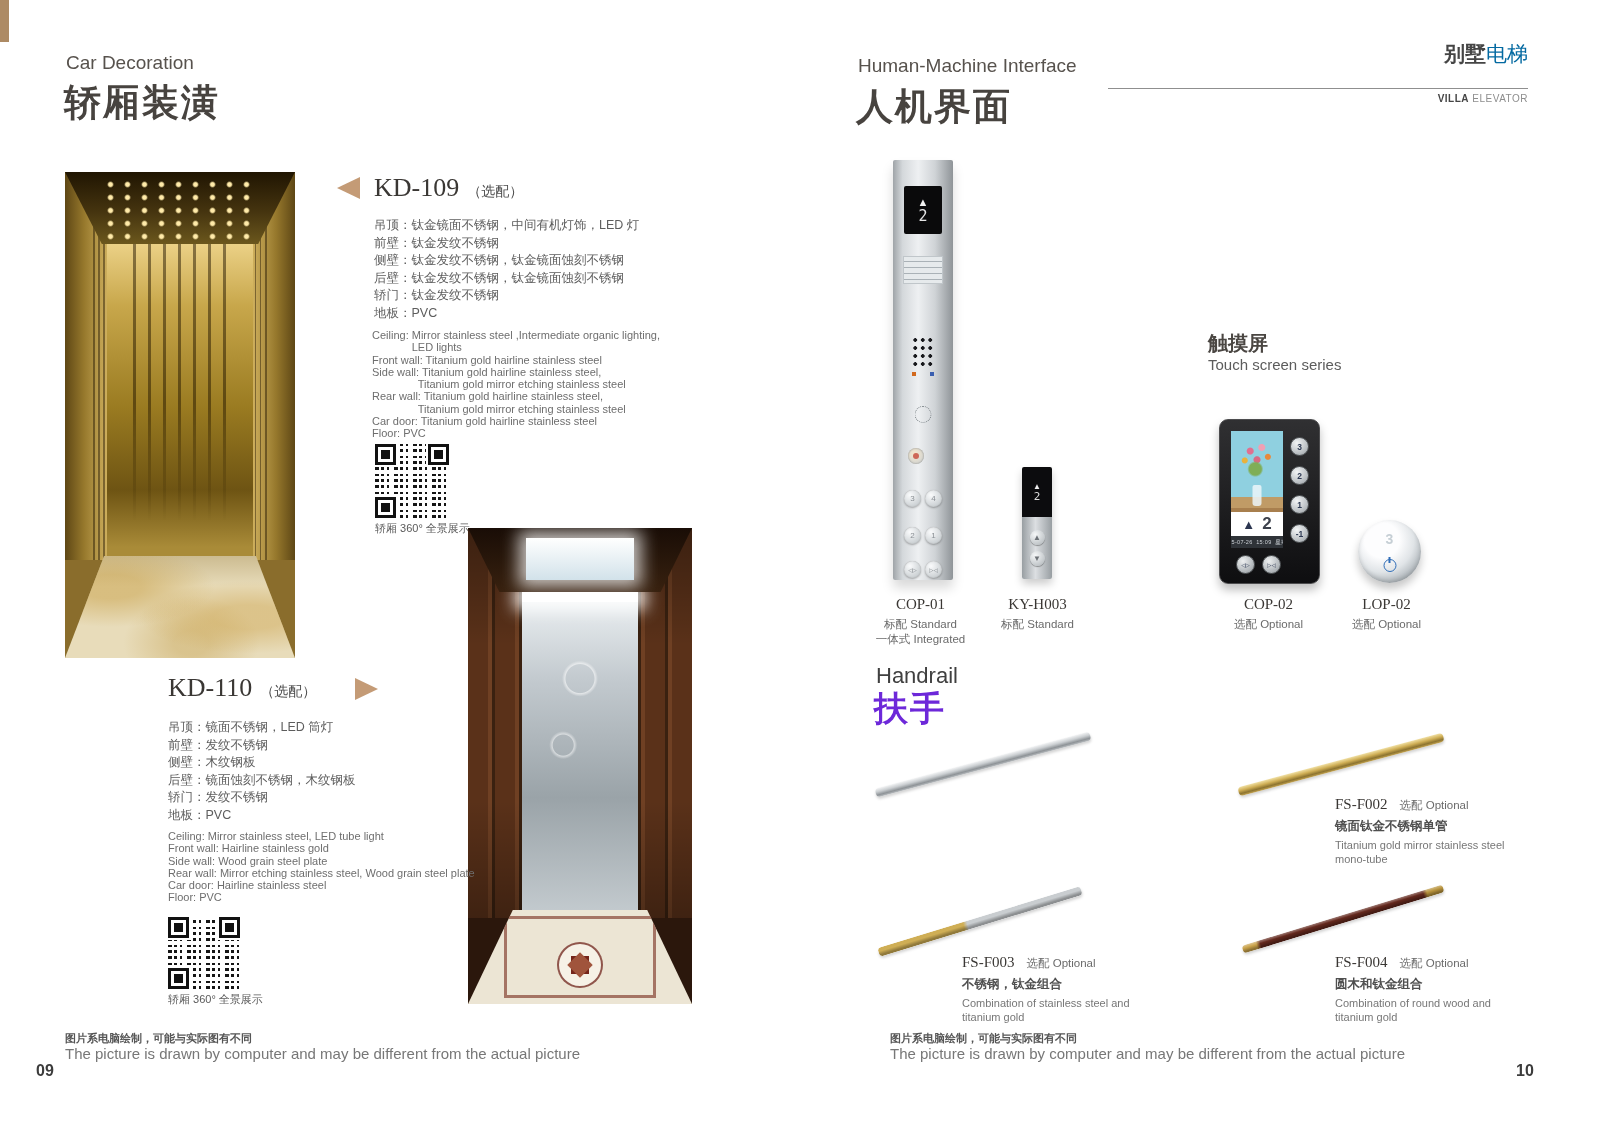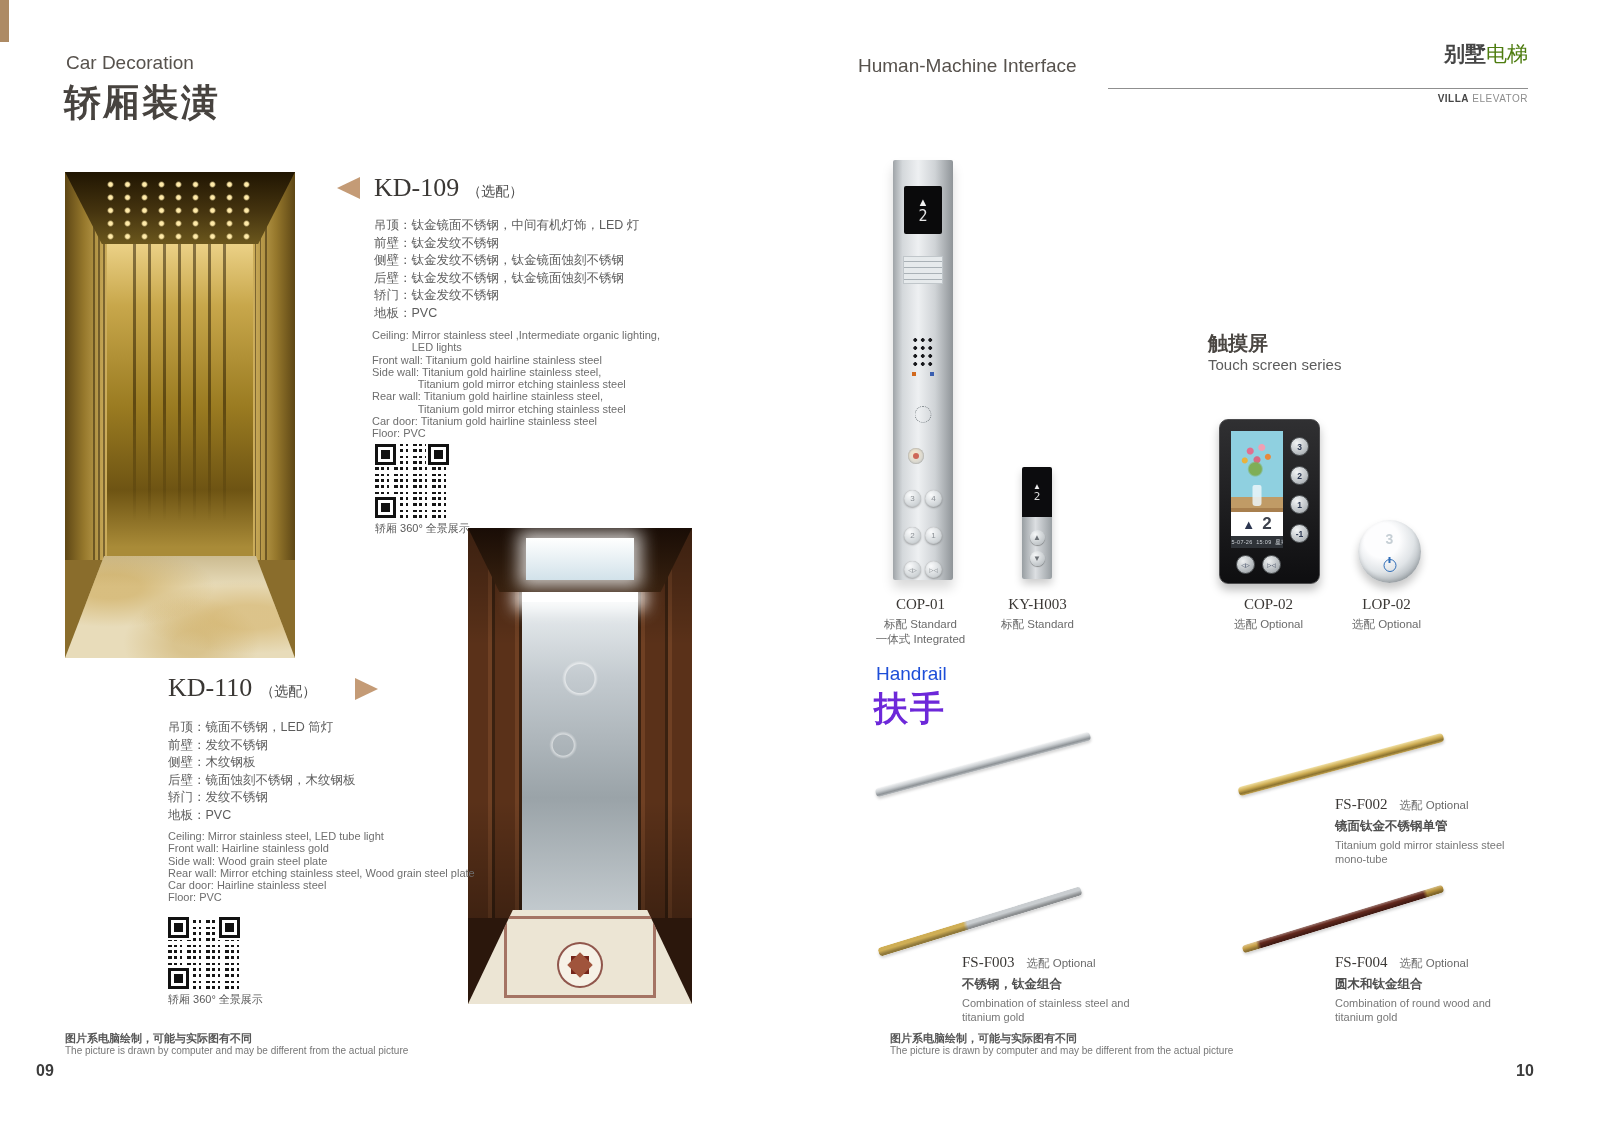--- a/index.html
+++ b/index.html
@@ -12,21 +12,21 @@
   .title-zh{font-size:37px;font-weight:bold;color:#47433f;letter-spacing:2px;}
   .model-row{white-space:nowrap;}
   .model{font-family:"Liberation Serif",serif;font-size:26px;color:#3a3734;}
   .model-sm{font-family:"Liberation Serif",serif;font-size:15px;color:#3a3734;}
   .opt{font-size:14px;color:#4c4c4c;margin-left:8px;}
   .tag-sm{font-size:11.5px;color:#6b6b6b;margin-left:12px;}
   .specs-zh div{font-size:12.5px;line-height:17.5px;color:#5d5d5d;}
   .specs-en div{font-size:11px;line-height:12.3px;color:#6e6e6e;white-space:pre;}
   .qr-cap{font-size:11px;color:#5a5a5a;}
   .foot-zh{font-size:11px;font-weight:bold;color:#555;}
-  .foot-en{font-size:10px;color:#777;}
+  .foot-en{font-size:15px;color:#777;}
   .pageno{font-size:16px;font-weight:bold;color:#3c3c3c;}
   .panel-label{text-align:center;width:125px;}
   .panel-label .tags{font-size:11.5px;color:#6b6b6b;line-height:15px;margin-top:4px;}
   .hr-zh{font-size:12.5px;color:#4f4f4f;font-weight:bold;margin-top:5px;}
   .hr-en{font-size:11px;color:#777;line-height:13.5px;margin-top:4px;}
 
   .tri-l{width:0;height:0;border-top:11px solid transparent;border-bottom:11px solid transparent;border-right:23px solid #c49b76;}
   .tri-r{width:0;height:0;border-top:11px solid transparent;border-bottom:11px solid transparent;border-left:23px solid #c49b76;}
   .corner-strip{left:0;top:0;width:9px;height:42px;background:#ad8a64;}
   .hrule{height:1px;background:#8f8f8f;}
@@ -261,23 +261,24 @@
     <div class="f tr"></div>
     <div class="f bl"></div>
   </div>
   <div class="abs qr-cap" style="left:168px;top:992px;">轿厢 360° 全景展示</div>
 
   <div class="abs foot-zh" style="left:65px;top:1031px;">图片系电脑绘制，可能与实际图有不同</div>
   <div class="abs foot-en" style="left:65px;top:1045px;">The picture is drawn by computer and may be different from the actual picture</div>
   <div class="abs pageno" style="left:36px;top:1062px;">09</div>
 
   <div class="abs sub-en" style="left:858px;top:55px;">Human-Machine Interface</div>
+  <div class="abs title-zh" style="left:856px;top:82px;">人机界面</div>
 
   <div class="abs" style="left:1108px;top:40px;width:420px;text-align:right;font-size:21px;">
-    <span style="font-weight:bold;color:#454545;">别墅</span><span style="color:#4d7c0f;">电梯</span>
+    <span style="font-weight:bold;color:#454545;">别墅</span><span style="color:#0369a1;">电梯</span>
   </div>
   <div class="abs hrule" style="left:1108px;top:88px;width:420px;"></div>
   <div class="abs" style="left:1108px;top:93px;width:420px;text-align:right;font-size:10px;letter-spacing:.5px;">
     <span style="font-weight:bold;color:#454545;">VILLA</span><span style="color:#8d8d8d;"> ELEVATOR</span>
   </div>
 
   <div class="abs cop01">
     <div class="disp">
       <span class="arr">▲</span>
       <span class="num">2</span>
@@ -352,21 +353,21 @@
       <div>选配 Optional</div>
     </div>
   </div>
   <div class="abs panel-label" style="left:1324px;top:596px;">
     <div class="model-sm">LOP-02</div>
     <div class="tags">
       <div>选配 Optional</div>
     </div>
   </div>
 
-  <div class="abs" style="left:876px;top:663px;font-size:19px;color:#1d4ed8;">Handrail</div>
+  <div class="abs" style="left:876px;top:663px;font-size:22px;color:#404040;">Handrail</div>
   <div class="abs" style="left:874px;top:686px;font-size:34px;font-weight:bold;color:#6d28d9;letter-spacing:2px;">扶手</div>
 
   <div class="abs tube silver" style="left:872px;top:760px;width:222px;"></div>
   <div class="abs tube gold" style="left:1235px;top:760px;width:212px;"></div>
   <div class="abs tube combo" style="left:874px;top:917px;width:212px;transform:rotate(-17deg);"></div>
   <div class="abs tube wood" style="left:1238px;top:915px;width:210px;height:8px;transform:rotate(-17deg);"></div>
 
   <div class="abs" style="left:1335px;top:795px;width:250px;">
     <div><span class="model-sm">FS-F002</span><span class="tag-sm">选配 Optional</span></div>
     <div class="hr-zh">镜面钛金不锈钢单管</div>

